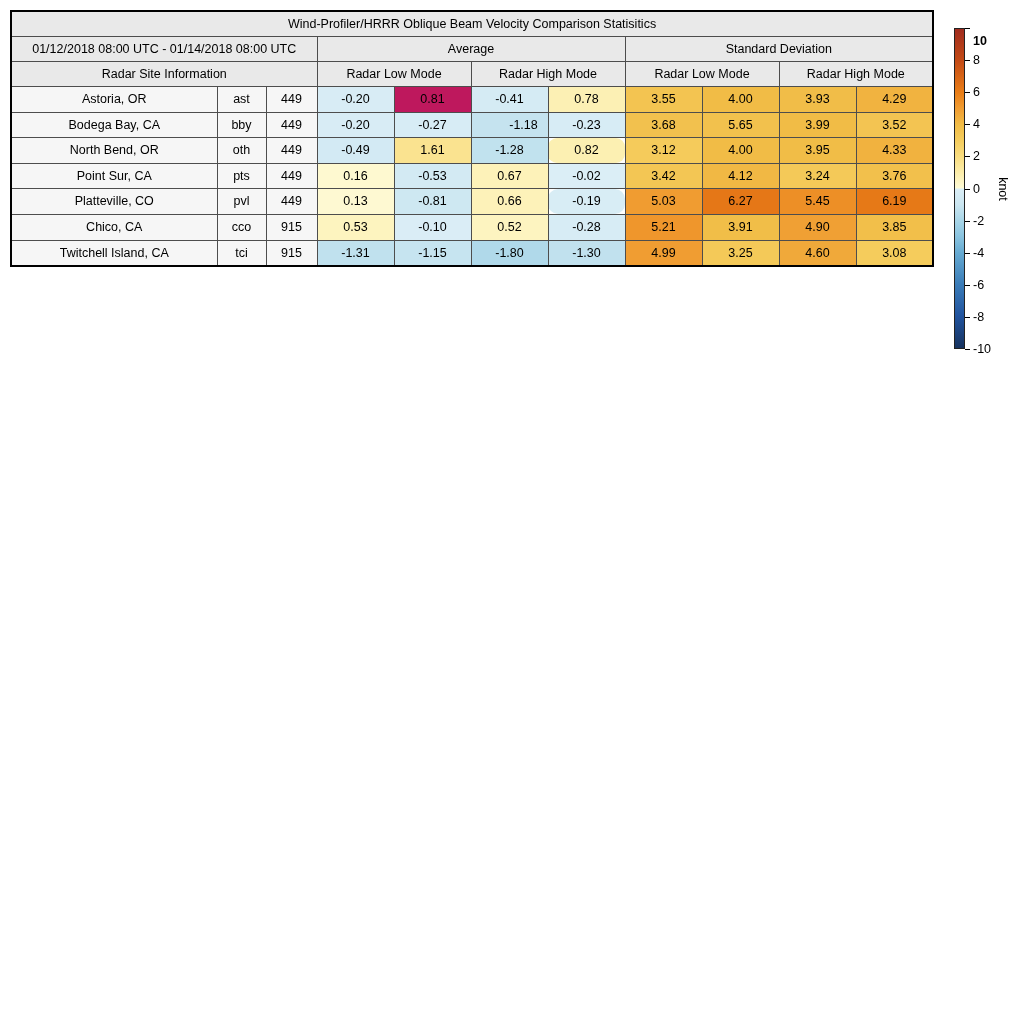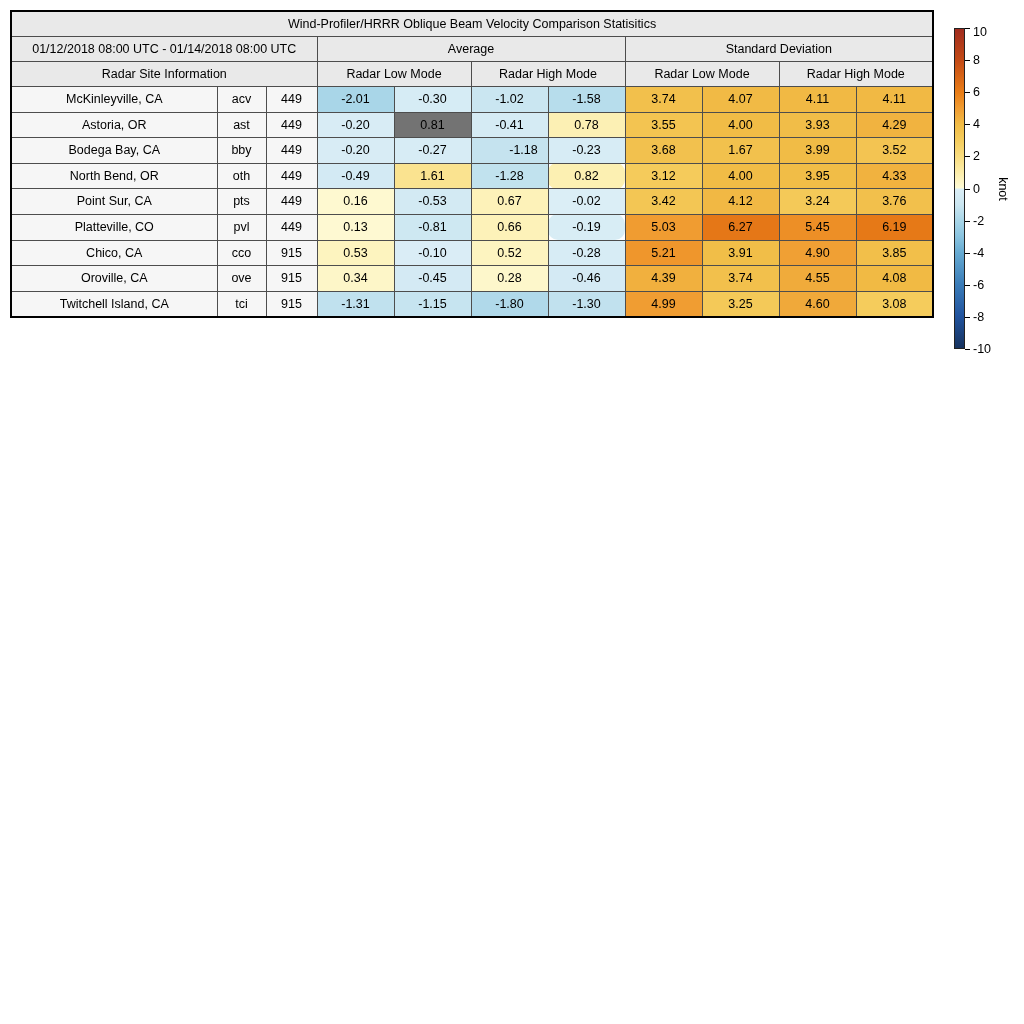--- a/index.html
+++ b/index.html
@@ -101,55 +101,42 @@
       <tr class="hdr">
         <td colspan="3">Radar Site Information</td>
         <td colspan="2">Radar Low Mode</td>
         <td colspan="2">Radar High Mode</td>
         <td colspan="2">Radar Low Mode</td>
         <td colspan="2">Radar High Mode</td>
       </tr>
     </tbody>
     <tbody class="data" id="data-rows">
         <tr>
-          <td class="rowlabel">McKinleyville, CA</td>
-          <td class="rowlabel">acv</td>
-          <td class="rowlabel">449</td>
-          <td style="background-color: rgb(169, 214, 232);">-2.01</td>
-          <td style="background-color: rgb(214, 236, 245);">-0.30</td>
-          <td style="background-color: rgb(202, 230, 241);">-1.02</td>
-          <td style="background-color: rgb(183, 221, 236);">-1.58</td>
-          <td style="background-color: rgb(242, 192, 76);">3.74</td>
-          <td style="background-color: rgb(241, 186, 69);">4.07</td>
-          <td style="background-color: rgb(241, 185, 68);">4.11</td>
-          <td style="background-color: rgb(241, 185, 68);">4.11</td>
-        </tr>
-        <tr>
           <td class="rowlabel">Astoria, OR</td>
           <td class="rowlabel">ast</td>
           <td class="rowlabel">449</td>
           <td style="background-color: rgb(216, 236, 245);">-0.20</td>
-          <td style="background-color: #737373;">0.81</td>
+          <td style="background-color: #be185d;">0.81</td>
           <td style="background-color: rgb(213, 235, 244);">-0.41</td>
           <td style="background-color: rgb(252, 240, 180);">0.78</td>
           <td style="background-color: rgb(243, 196, 81);">3.55</td>
           <td style="background-color: rgb(241, 188, 70);">4.00</td>
           <td style="background-color: rgb(241, 189, 72);">3.93</td>
           <td style="background-color: rgb(241, 179, 64);">4.29</td>
         </tr>
         <tr>
           <td class="rowlabel">Bodega Bay, CA</td>
           <td class="rowlabel">bby</td>
           <td class="rowlabel">449</td>
           <td style="background-color: rgb(216, 236, 245);">-0.20</td>
           <td style="background-color: rgb(215, 236, 245);">-0.27</td>
           <td style="background-color: rgb(197, 227, 239); padding-left: 28px;">-1.18</td>
           <td style="background-color: rgb(215, 236, 245);">-0.23</td>
           <td style="background-color: rgb(242, 193, 78);">3.68</td>
-          <td style="background-color: rgb(242, 193, 77);">1.67</td>
+          <td style="background-color: rgb(242, 193, 77);">5.65</td>
           <td style="background-color: rgb(241, 188, 70);">3.99</td>
           <td style="background-color: rgb(243, 196, 82);">3.52</td>
         </tr>
         <tr>
           <td class="rowlabel">North Bend, OR</td>
           <td class="rowlabel">oth</td>
           <td class="rowlabel">449</td>
           <td style="background-color: rgb(211, 234, 244);">-0.49</td>
           <td style="background-color: rgb(250, 227, 144); text-align: center;">1.61</td>
           <td style="background-color: rgb(193, 226, 238);">-1.28</td>
@@ -192,52 +179,39 @@
           <td style="background-color: rgb(253, 244, 191);">0.53</td>
           <td style="background-color: rgb(218, 237, 246);">-0.10</td>
           <td style="background-color: rgb(253, 244, 192);">0.52</td>
           <td style="background-color: rgb(215, 236, 245);">-0.28</td>
           <td style="background-color: rgb(239, 150, 44);">5.21</td>
           <td style="background-color: rgb(241, 190, 72);">3.91</td>
           <td style="background-color: rgb(240, 160, 52);">4.90</td>
           <td style="background-color: rgb(242, 191, 74);">3.85</td>
         </tr>
         <tr>
-          <td class="rowlabel">Oroville, CA</td>
-          <td class="rowlabel">ove</td>
-          <td class="rowlabel">915</td>
-          <td style="background-color: rgb(253, 246, 200);">0.34</td>
-          <td style="background-color: rgb(212, 234, 244);">-0.45</td>
-          <td style="background-color: rgb(253, 247, 203);">0.28</td>
-          <td style="background-color: rgb(212, 234, 244);">-0.46</td>
-          <td style="background-color: rgb(241, 176, 62);">4.39</td>
-          <td style="background-color: rgb(242, 192, 76);">3.74</td>
-          <td style="background-color: rgb(240, 171, 59);">4.55</td>
-          <td style="background-color: rgb(241, 186, 68);">4.08</td>
-        </tr>
-        <tr>
           <td class="rowlabel">Twitchell Island, CA</td>
           <td class="rowlabel">tci</td>
           <td class="rowlabel">915</td>
           <td style="background-color: rgb(192, 225, 238);">-1.31</td>
           <td style="background-color: rgb(198, 228, 240);">-1.15</td>
           <td style="background-color: rgb(176, 217, 234);">-1.80</td>
           <td style="background-color: rgb(193, 225, 238);">-1.30</td>
           <td style="background-color: rgb(240, 157, 50);">4.99</td>
           <td style="background-color: rgb(244, 201, 88);">3.25</td>
           <td style="background-color: rgb(240, 169, 58);">4.60</td>
           <td style="background-color: rgb(245, 204, 92);">3.08</td>
         </tr>
       </tbody>
   </table>
 
   <div class="cbar-bar" id="cbar" style="background: linear-gradient(rgb(160, 44, 30) 0%, rgb(196, 75, 22) 10%, rgb(234, 126, 23) 20%, rgb(240, 157, 50) 25%, rgb(241, 188, 70) 30%, rgb(245, 205, 94) 35%, rgb(249, 221, 128) 40%, rgb(252, 237, 170) 45%, rgb(254, 251, 215) 49.95%, rgb(219, 238, 246) 50.05%, rgb(203, 230, 241) 55%, rgb(169, 214, 232) 60%, rgb(138, 196, 224) 65%, rgb(103, 171, 210) 70%, rgb(58, 124, 184) 80%, rgb(33, 83, 158) 90%, rgb(23, 51, 95) 100%);"></div>
   <div id="cbar-ticks">
       <div class="cbar-tick" style="top: 28px;"></div>
-      <span class="cbar-ticklabel" style="top: 32px;">10</span>
+      <span class="cbar-ticklabel" style="top: 41px; font-weight: bold;">10</span>
       <div class="cbar-tick" style="top: 60.1px;"></div>
       <span class="cbar-ticklabel" style="top: 60.1px;">8</span>
       <div class="cbar-tick" style="top: 92.2px;"></div>
       <span class="cbar-ticklabel" style="top: 92.2px;">6</span>
       <div class="cbar-tick" style="top: 124.3px;"></div>
       <span class="cbar-ticklabel" style="top: 124.3px;">4</span>
       <div class="cbar-tick" style="top: 156.4px;"></div>
       <span class="cbar-ticklabel" style="top: 156.4px;">2</span>
       <div class="cbar-tick" style="top: 188.5px;"></div>
       <span class="cbar-ticklabel" style="top: 188.5px;">0</span>

